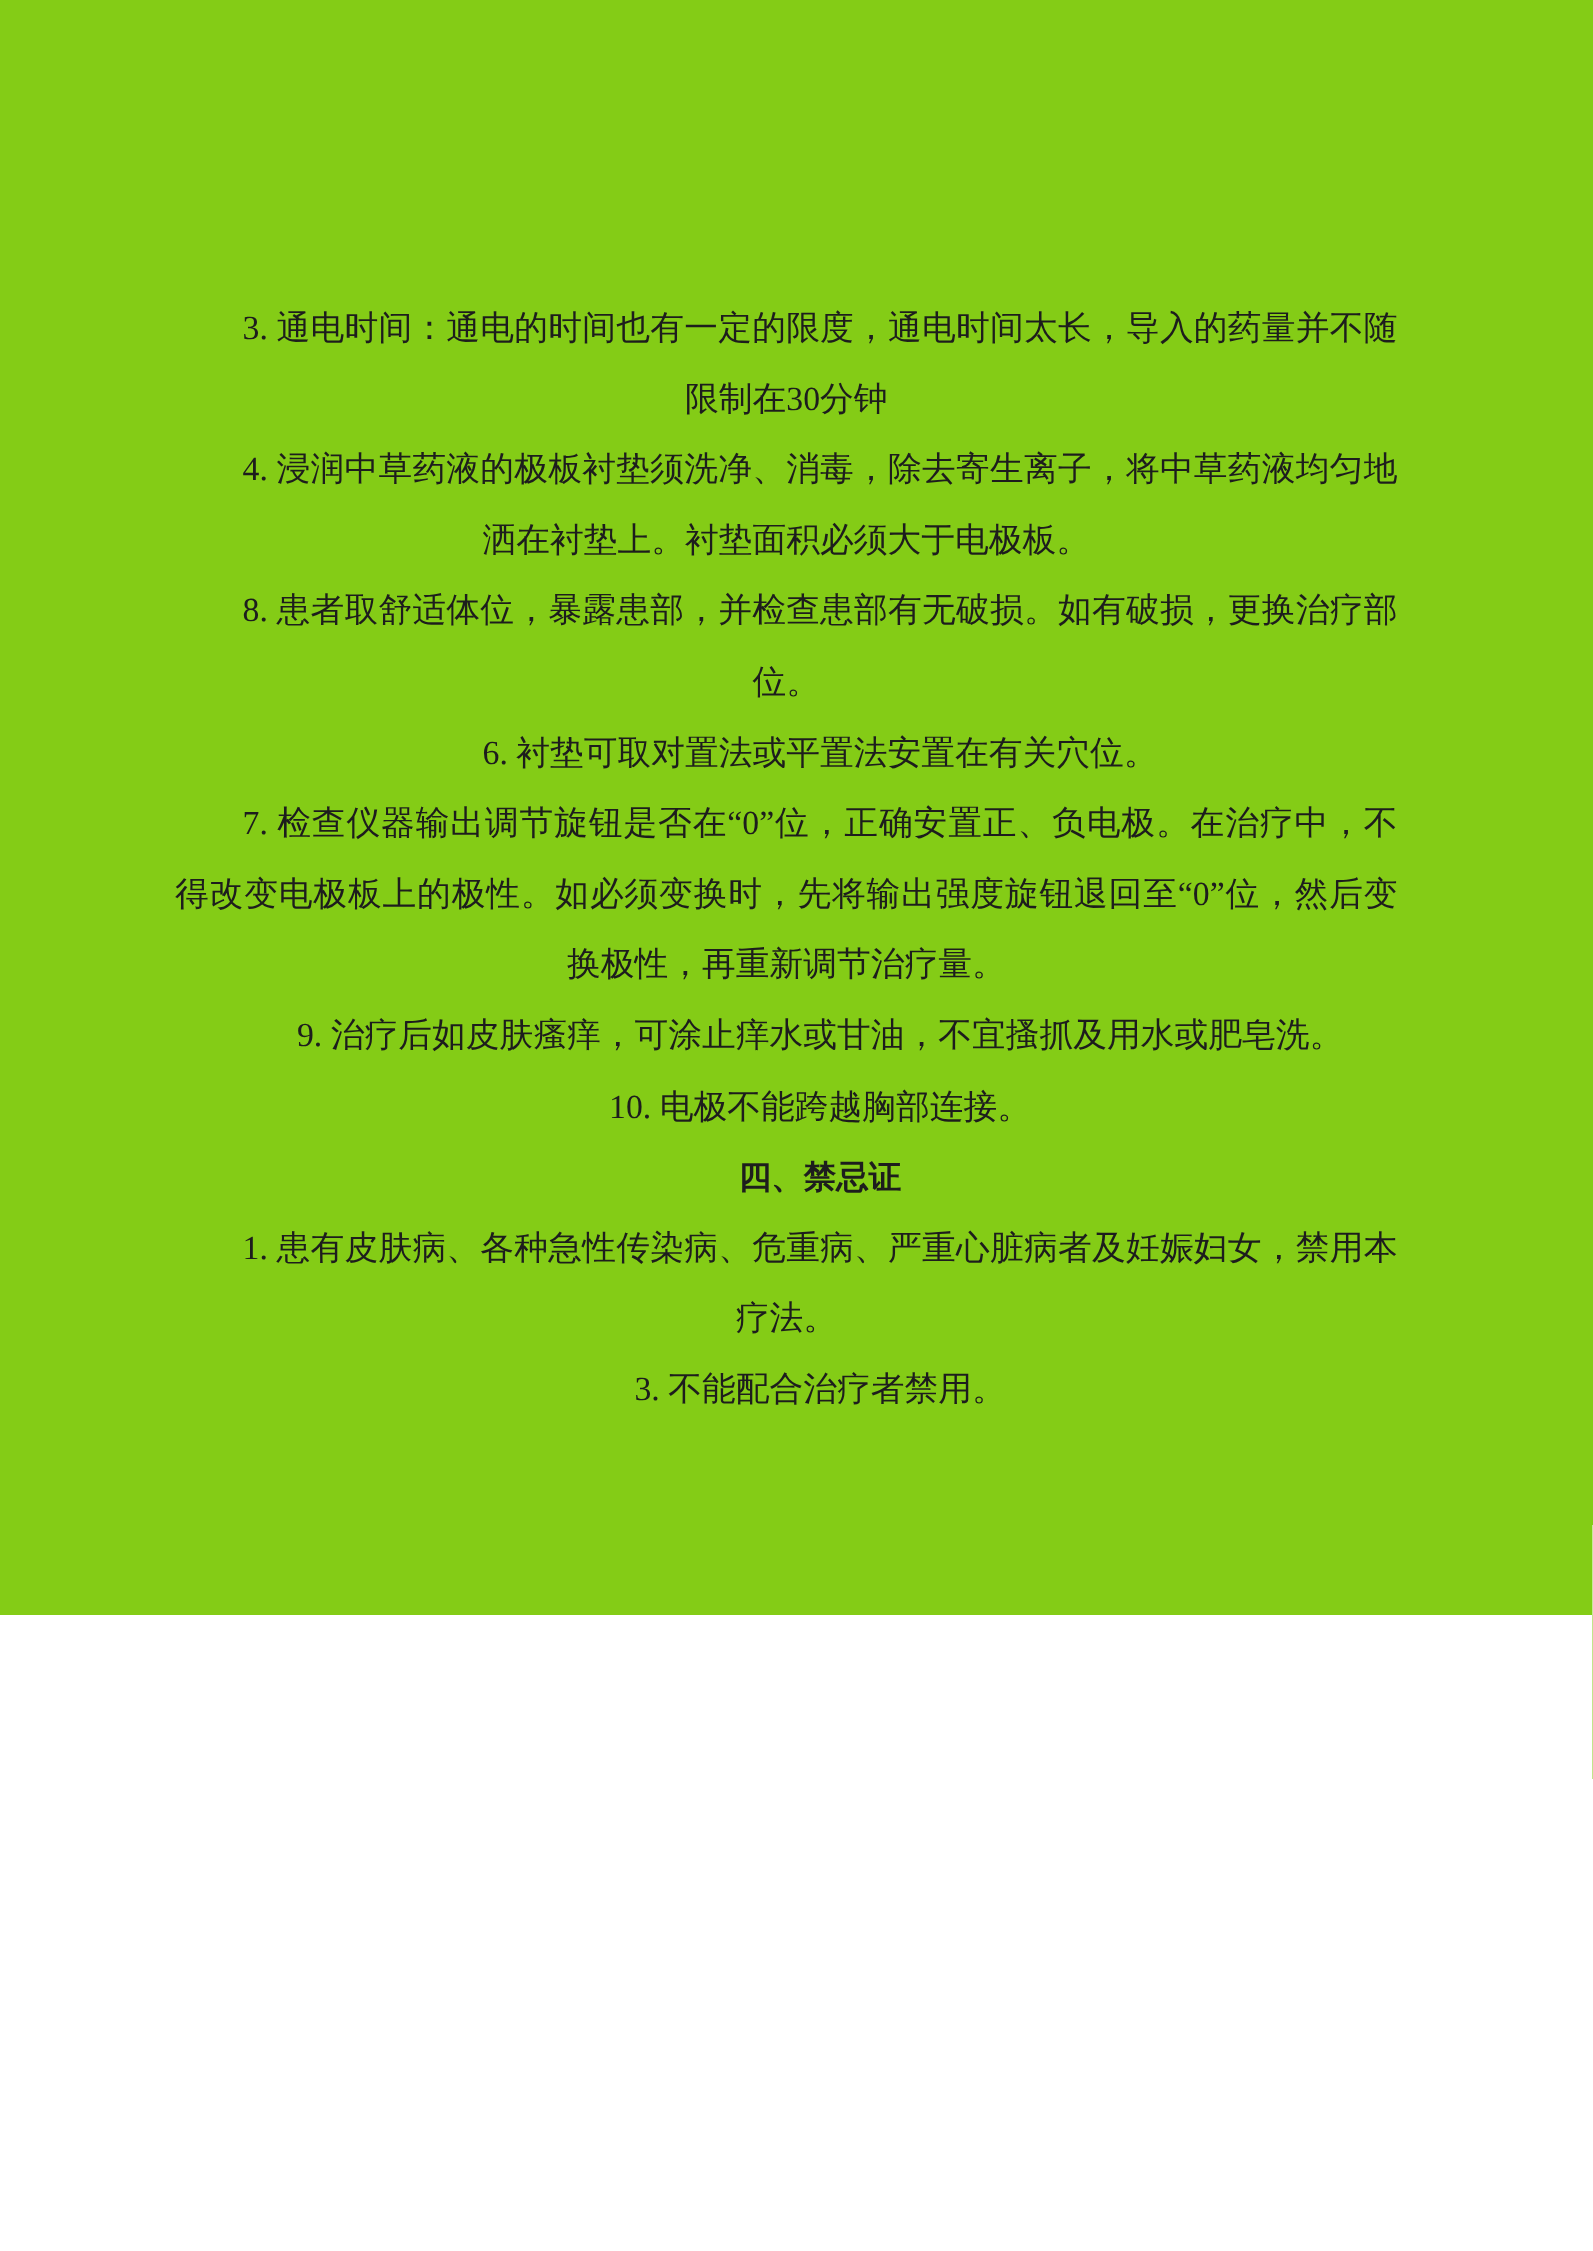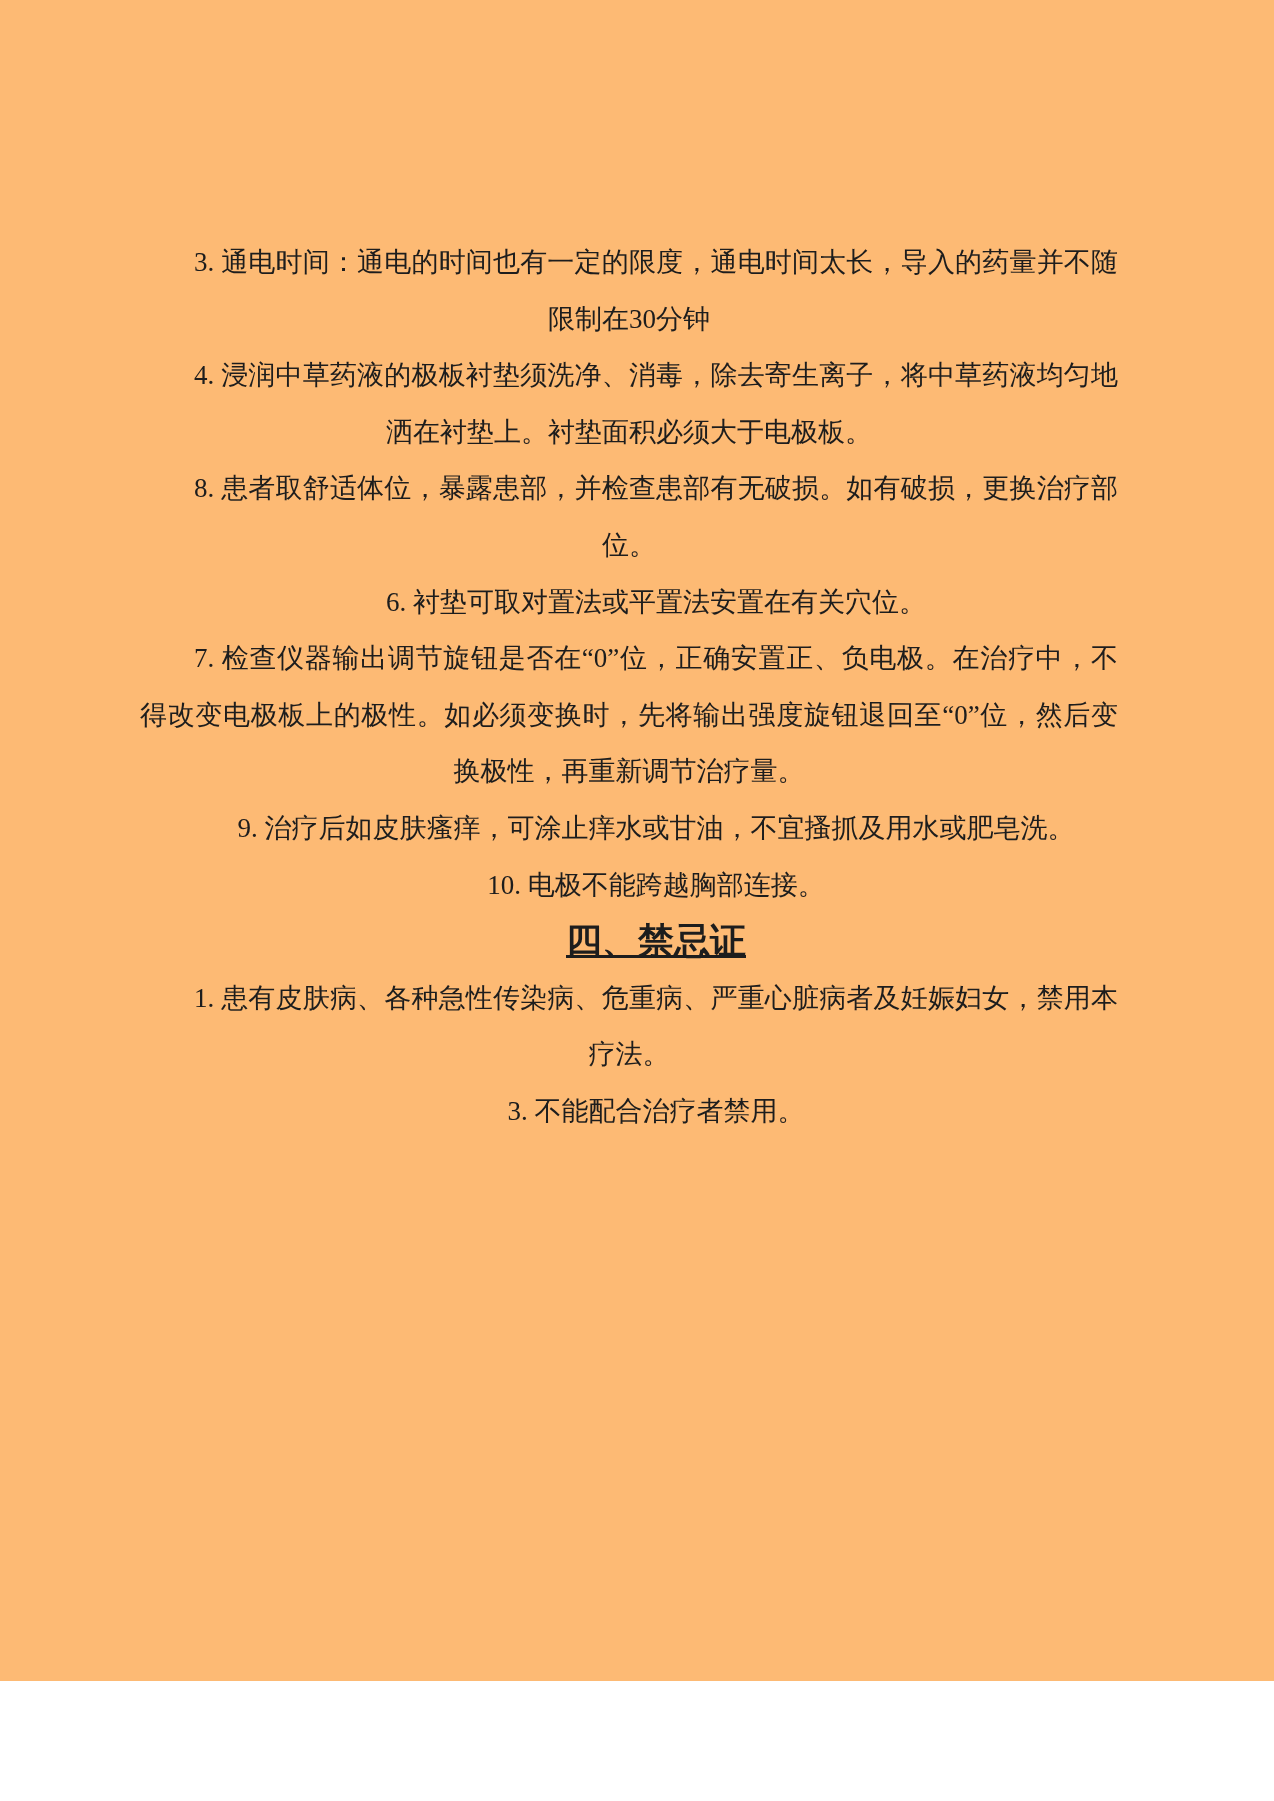--- a/index.html
+++ b/index.html
@@ -3,22 +3,22 @@
 <meta charset="utf-8">
 <style>
   html, body {
     margin: 0;
     padding: 0;
     background: #ffffff;
   }
   .page {
     position: relative;
     width: 1274px;
-    height: 1681px;
-    background: #fdba74;
+    height: 1292px;
+    background: #84cc16;
     overflow: hidden;
     font-family: "Liberation Serif", "DejaVu Serif", serif;
     color: #1d1d1d;
   }
   .content {
     position: absolute;
     left: 140px;
     top: 234px;
     width: 978px;
     font-size: 27px;
@@ -32,22 +32,21 @@
   .line.fill {
     text-align: justify;
     text-align-last: justify;
   }
   .line.indent {
     text-indent: 54px;
   }
   .line.heading {
     font-family: "Liberation Sans", "DejaVu Sans", sans-serif;
     font-weight: 700;
-    font-size: 36px;
-    text-decoration: underline;
+    font-size: 26px;
   }
   .footer {
     position: absolute;
     left: 0;
     right: 0;
     top: 1688px;
     text-align: center;
     font-size: 19px;
     font-family: "Liberation Sans", "DejaVu Sans", sans-serif;
     color: #1d1d1d;

